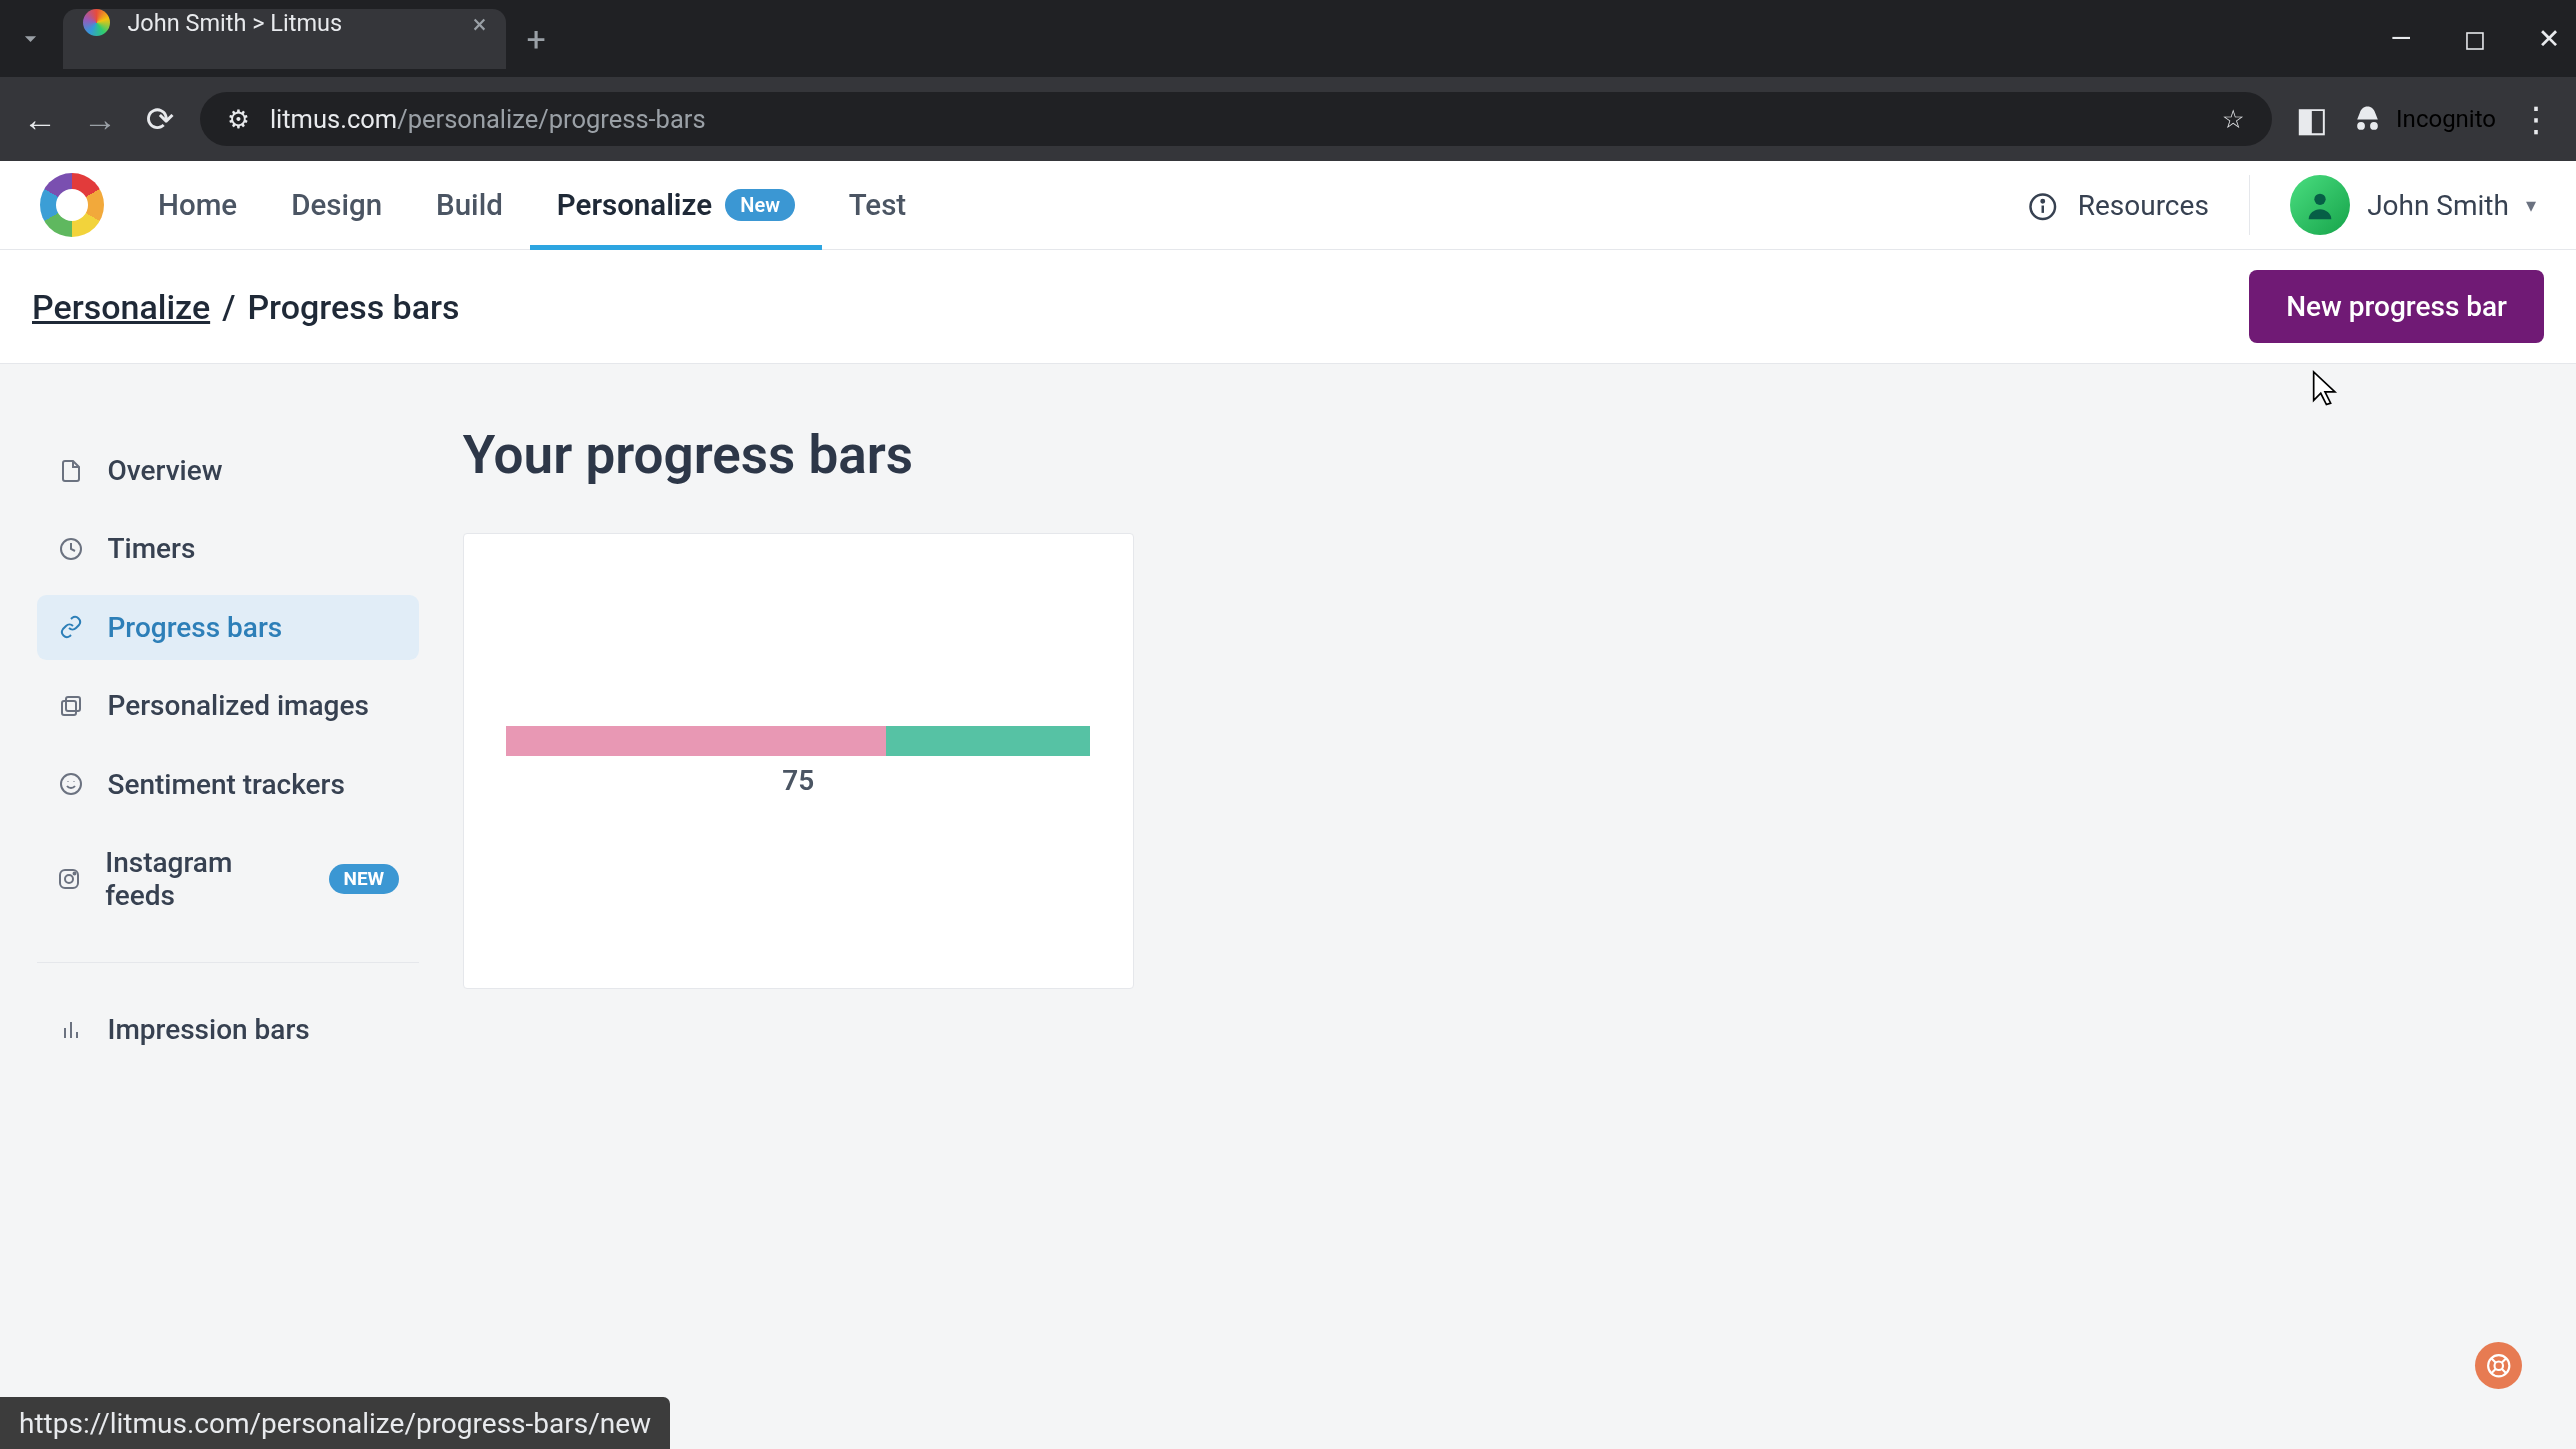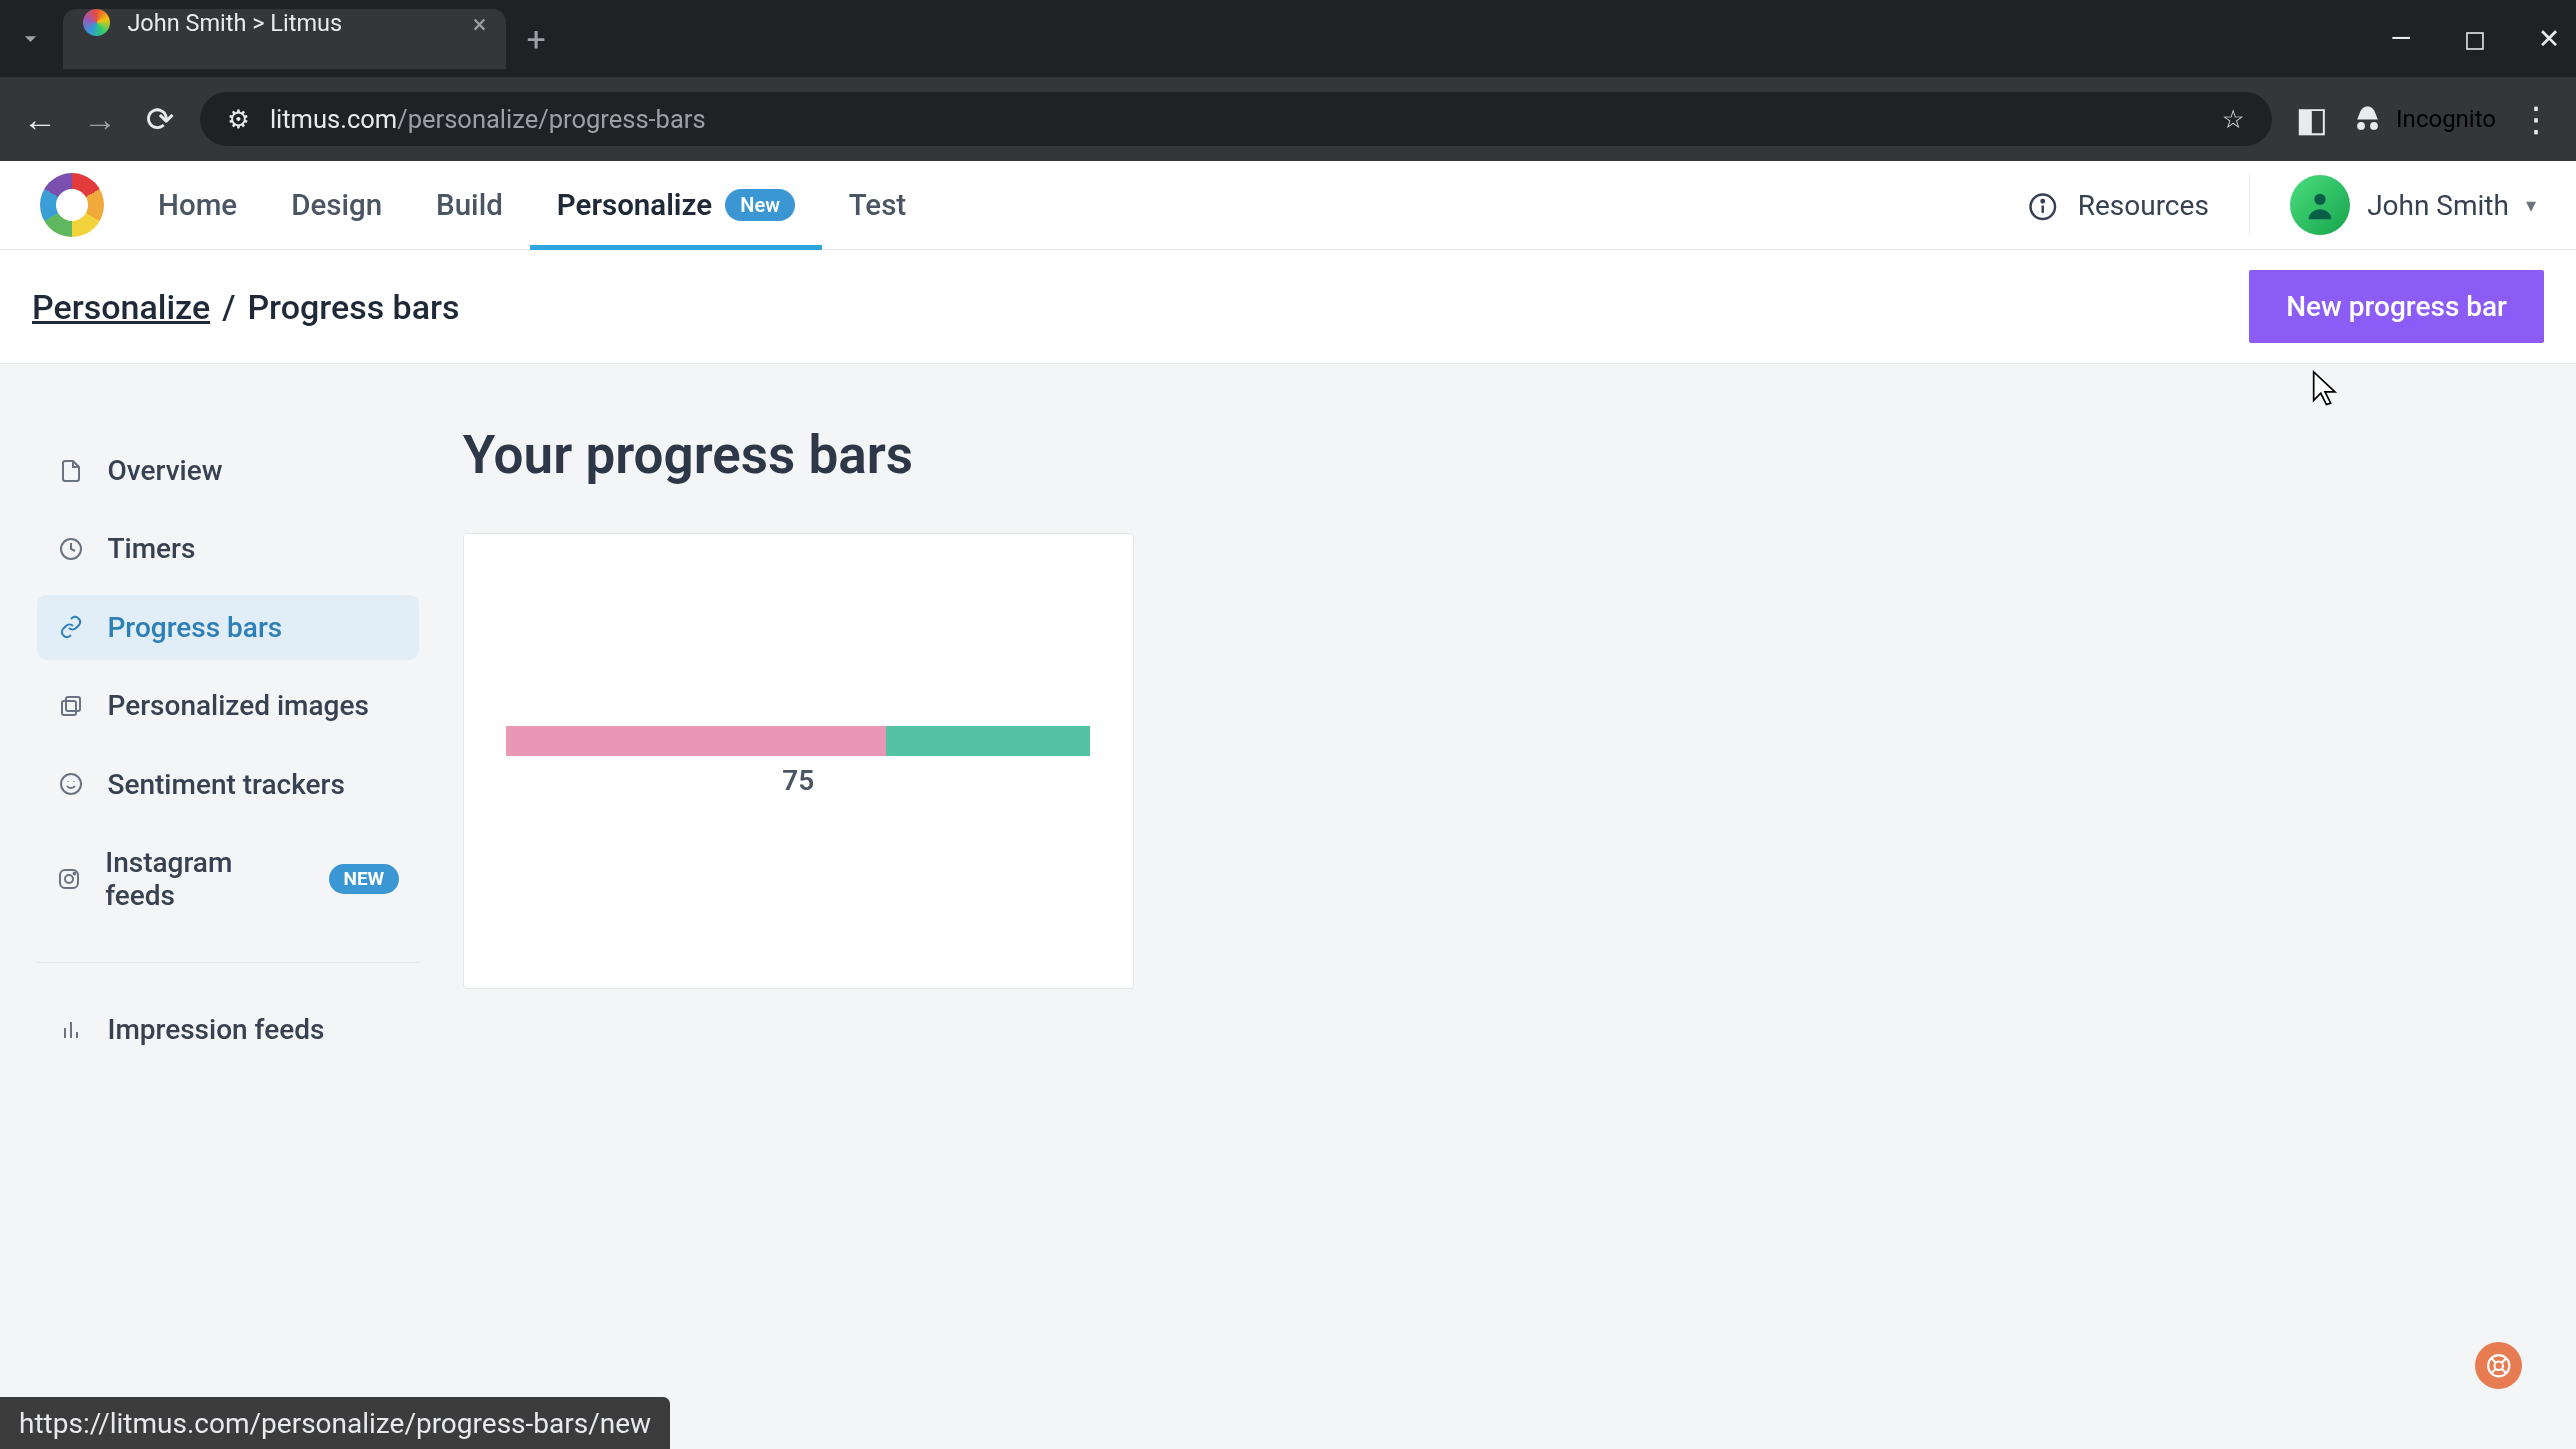--- a/index.html
+++ b/index.html
@@ -46,21 +46,21 @@
 
   .header-right { margin-left:auto; display:flex; align-items:center; gap:40px; font-size:28px; color:#374151; }
   .resources { display:flex; align-items:flex-end; gap:20px; }
   .divider-v { width:1.3px; height:60px; background:#e5e7eb; }
   .user { display:flex; align-items:center; gap:17px; }
   .avatar { width:60px; height:60px; border-radius:50%; background:linear-gradient(135deg,#4ade80,#16a34a); display:flex; align-items:center; justify-content:center; color:#064e3b; font-size:27px; font-weight:700; }
 
   .sub-header { background:#ffffff; height:114px; border-bottom:1.3px solid #e5e7eb; display:flex; align-items:center; padding:0 32px; }
   .breadcrumb { font-size:34px; color:#1f2937; display:flex; gap:12px; font-weight:500; }
   .breadcrumb a { color:#1f2937; text-decoration:underline; }
-  .new-btn { margin-left:auto; background:#8b5cf6; color:#fff; font-size:28px; font-weight:500; padding:20px 37px; border-radius:2px; border:none; cursor:pointer; }
+  .new-btn { margin-left:auto; background:#701a75; color:#fff; font-size:28px; font-weight:500; padding:20px 37px; border-radius:8px; border:none; cursor:pointer; }
 
   .main-row { display:flex; }
   .sidebar { width:456px; padding:74px 37px 0 37px; }
   .side-item { display:flex; align-items:center; gap:23.5px; font-size:28px; color:#374151; font-weight:500; padding:16px 20px; border-radius:9.4px; margin-bottom:13.4px; }
   .side-item.active { background:#e1edf7; color:#2d7fb8; }
   .side-icon { width:27px; height:27px; display:flex; align-items:center; justify-content:center; color:#6b7280; }
   .side-item.active .side-icon { color:#2d7fb8; }
   .side-badge { background:#3b97d3; color:#fff; font-size:19px; padding:3.4px 14.8px; border-radius:27px; font-weight:700; margin-left:13.4px; }
   .side-divider { height:1.3px; background:#e5e7eb; margin:34px 0; }
 
@@ -242,21 +242,21 @@
       </div>
       <div class="side-divider"></div>
       <div class="side-item">
         <span class="side-icon">
           <svg width="24" height="24" viewBox="0 0 24 24" fill="none" stroke="currentColor" stroke-width="2">
               <line x1="6" y1="20" x2="6" y2="10"></line>
               <line x1="12" y1="20" x2="12" y2="4"></line>
               <line x1="18" y1="20" x2="18" y2="14"></line>
             </svg>
         </span>
-        <span>Impression feeds</span>
+        <span>Impression bars</span>
       </div>
     </div>
 
     <div class="content">
       <h1>Your progress bars</h1>
       <div class="card">
         <div class="pb-track">
           <div class="pb-fill-a" style="width:65%"></div>
           <div class="pb-fill-b" style="width:35%"></div>
         </div>

